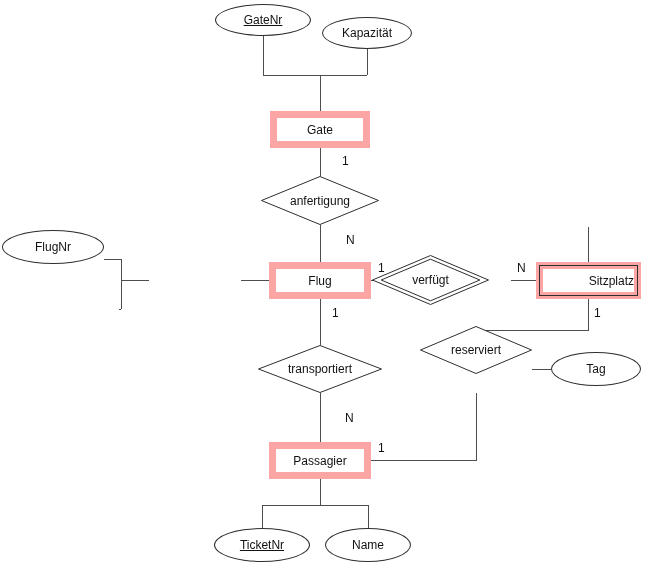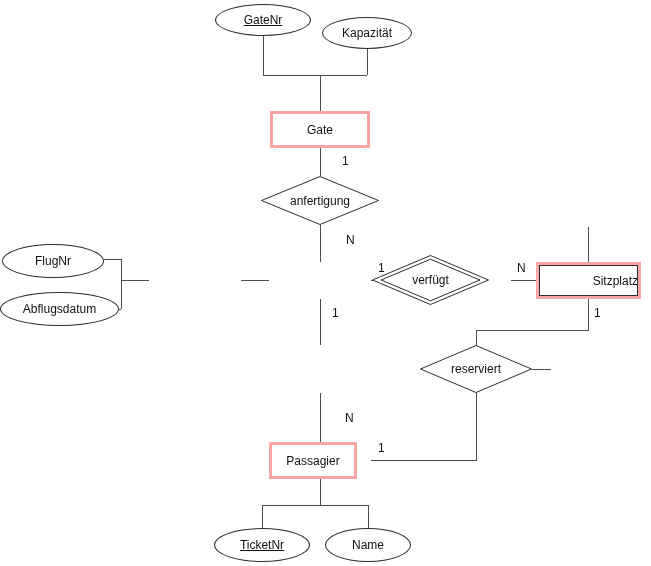--- a/index.html
+++ b/index.html
@@ -3,21 +3,21 @@
 <meta charset="utf-8">
 <style>
   * { margin:0; padding:0; box-sizing:border-box; }
   html,body { background:#fff; }
   body { font-family:"Liberation Sans", sans-serif; color:#1a1a1a; }
   .canvas { position:relative; width:651px; height:566px; background:#fff; overflow:hidden; }
   .wires { position:absolute; left:0; top:0; width:651px; height:566px; }
   .wires line, .wires polyline { stroke:#4d4d4d; stroke-width:1; fill:none; }
   .node { position:absolute; display:flex; align-items:center; justify-content:center;
           font-size:12px; line-height:1; color:#111; white-space:nowrap; }
-  .entity { background:#fff; border:3px solid #fca5a5; }
+  .entity { background:#fff; border:7px solid #fca5a5; }
   .entity.weak { outline:1px solid #2e2e2e; outline-offset:-4px;justify-content:flex-end; }
   .ellipse { background:#fff; border:1px solid #2e2e2e; border-radius:50%; }
   .diamond { background:transparent; }
   .diamond svg { position:absolute; left:0; top:0; }
   .diamond polygon { fill:#ffffff; stroke:#2e2e2e; stroke-width:1; }
   .diamond .lbl { position:relative; }
   .key { text-decoration:underline; }
   .key-dashed { border-bottom:1px dashed #2e2e2e; padding-bottom:1px; }
   .card { position:absolute; font-size:12px; color:#111; }
 </style>
@@ -51,60 +51,69 @@
     <line x1="532" y1="369" x2="551" y2="369"></line>
     <polyline points="371,460 476,460 476,393"></polyline>
   </svg>
 
   <div class="node ellipse" style="left:215px;top:4px;width:96px;height:32px">
     <span class="key">GateNr</span>
   </div>
   <div class="node ellipse" style="left:322px;top:17px;width:90px;height:32px">
     <span>Kapazität</span>
   </div>
-  <div class="node ellipse" style="left:2px;top:244px;width:102px;height:34px">
+  <div class="node ellipse" style="left:2px;top:230px;width:102px;height:34px">
     <span>FlugNr</span>
   </div>
-  <div class="node ellipse" style="left:0px;top:292px;width:119px;height:34px">
-    <span>Abflugsdatum</span>
+  <div class="node ellipse" style="left:551px;top:352px;width:90px;height:34px">
+    <span>Tag</span>
   </div>
   <div class="node ellipse" style="left:214px;top:528px;width:96px;height:34px">
     <span class="key">TicketNr</span>
   </div>
   <div class="node ellipse" style="left:325px;top:528px;width:86px;height:34px">
     <span>Name</span>
   </div>
 
   <div class="node entity" style="left:270px;top:111px;width:100px;height:37px">
     <span>Gate</span>
   </div>
+  <div class="node entity" style="left:269px;top:262px;width:102px;height:37px">
+    <span>Flug</span>
+  </div>
   <div class="node entity weak" style="left:536px;top:262px;width:105px;height:37px">
     <span>Sitzplatz</span>
   </div>
-  <div class="node entity" style="left:269px;top:442px;width:88px;height:37px">
+  <div class="node entity" style="left:269px;top:442px;width:102px;height:37px">
     <span>Passagier</span>
   </div>
 
   <div class="node diamond" style="left:261px;top:176px;width:118px;height:49px">
     <svg width="118" height="49">
       <polygon points="59,0.5 117.5,24.5 59,48.5 0.5,24.5"></polygon>
     </svg>
     <span class="lbl">anfertigung</span>
   </div>
 
   <div class="node diamond" style="left:372px;top:255px;width:117px;height:50px">
     <svg width="117" height="50">
       <polygon points="58.5,0.5 116.5,25 58.5,49.5 0.5,25"></polygon>
       <polygon points="58.5,4.2 107.8,25 58.5,45.8 9.2,25"></polygon>
     </svg>
     <span class="lbl">verfügt</span>
   </div>
 
+  <div class="node diamond" style="left:258px;top:345px;width:124px;height:48px">
+    <svg width="124" height="48">
+      <polygon points="62,0.5 123.5,24 62,47.5 0.5,24"></polygon>
+    </svg>
+    <span class="lbl">transportiert</span>
+  </div>
 
-  <div class="node diamond" style="left:420px;top:345px;width:112px;height:48px">
+  <div class="node diamond" style="left:420px;top:326px;width:112px;height:48px">
     <svg width="112" height="48">
       <polygon points="56,0.5 111.5,24 56,47.5 0.5,24"></polygon>
     </svg>
     <span class="lbl">reserviert</span>
   </div>
 
   <span class="card" style="left:342px;top:154px">1</span>
   <span class="card" style="left:346px;top:233px">N</span>
   <span class="card" style="left:378px;top:261px">1</span>
   <span class="card" style="left:517px;top:261px">N</span>

